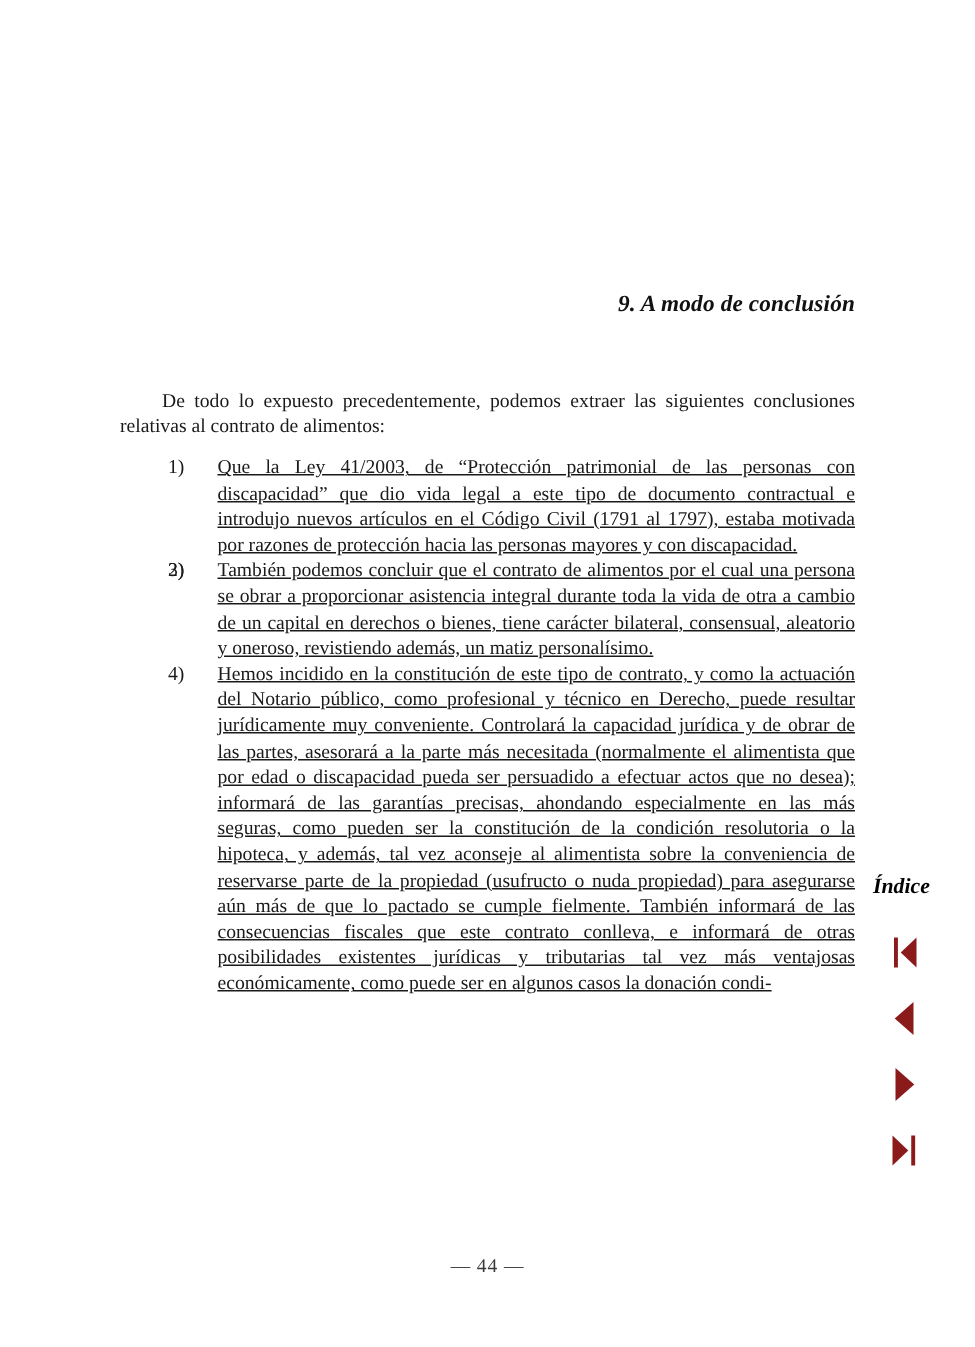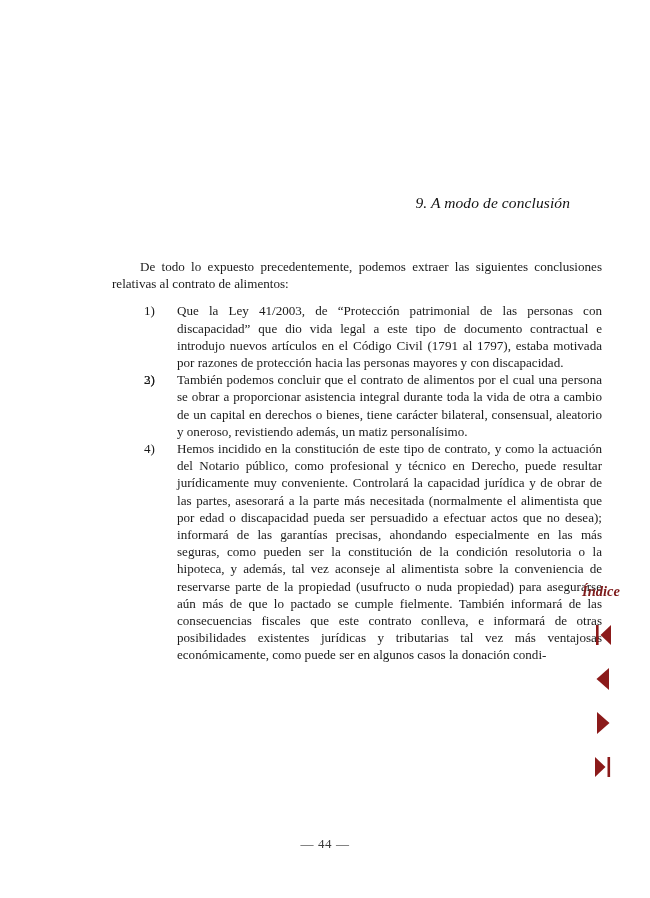--- a/index.html
+++ b/index.html
@@ -17,34 +17,33 @@
     color: #1a1a1a;
   }
 
   
   .section-title {
     position: absolute;
     left: 80px;
     top: 184px;
     width: 490px;
     text-align: right;
-    font-weight: normal;
+    font-weight: bold;
     font-style: italic;
     font-size: 15.5px;
     letter-spacing: 0.1px;
     color: #111111;
   }
 
   
   .body-col {
     position: absolute;
     left: 80px;
     top: 258px;
     width: 490px;
-    margin-left: 32px;
   }
   .intro {
     text-align: justify;
     text-indent: 28px;
     font-size: 13.1px;
     line-height: 17.2px;
     margin: 0 0 10px 0;
     hyphens: manual;
   }
 
@@ -66,34 +65,35 @@
     position: absolute;
     left: 32px;
     top: 0;
     width: 26px;
     text-align: left;
     font-size: 13.1px;
     line-height: 17.2px;
   }
   .conclusion-text {
     display: block;
+    text-decoration: underline;
   }
 
   
   .nav-rail {
     position: absolute;
     left: 578px;
     top: 583px;
     width: 66px;
   }
   .index-label {
     font-style: italic;
     font-weight: bold;
     font-size: 14.5px;
-    color: #7f1d1d;
+    color: #000000;
     text-align: left;
     margin-bottom: 22px;
     padding-left: 4px;
   }
   .nav-btn {
     display: block;
     width: 40px;
     height: 26px;
     margin: 0 0 18px 12px;
     background: transparent;

